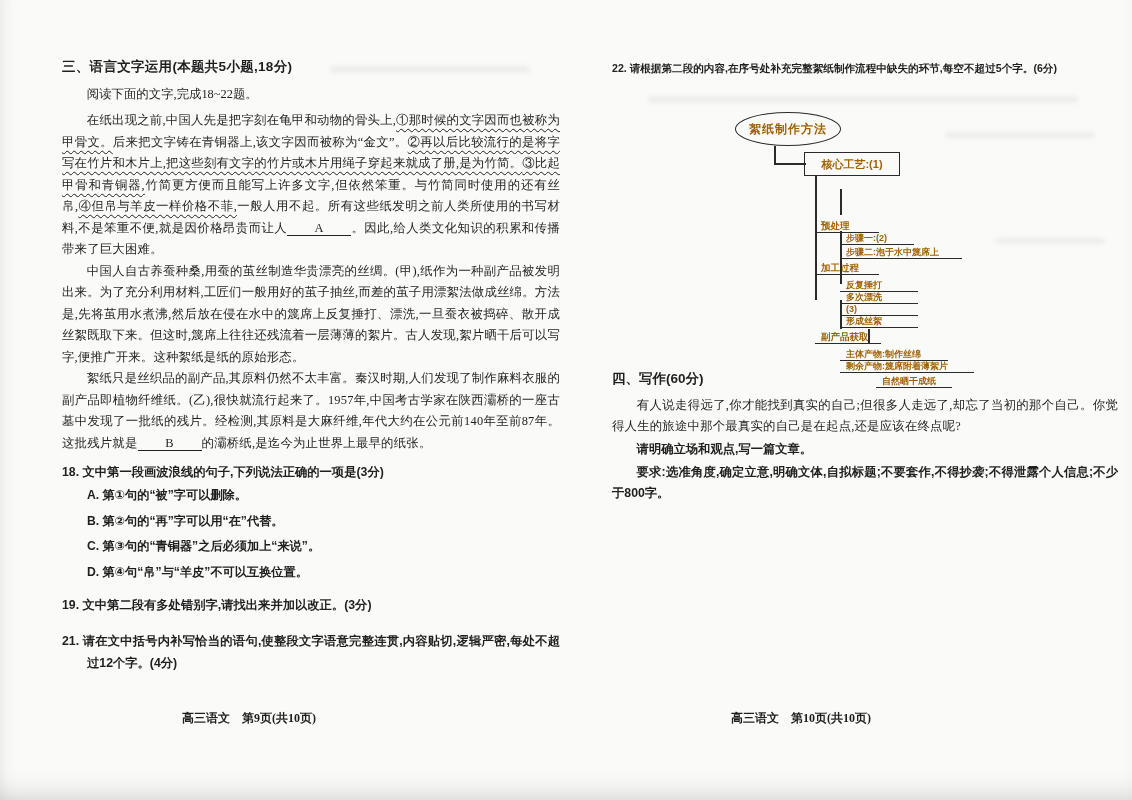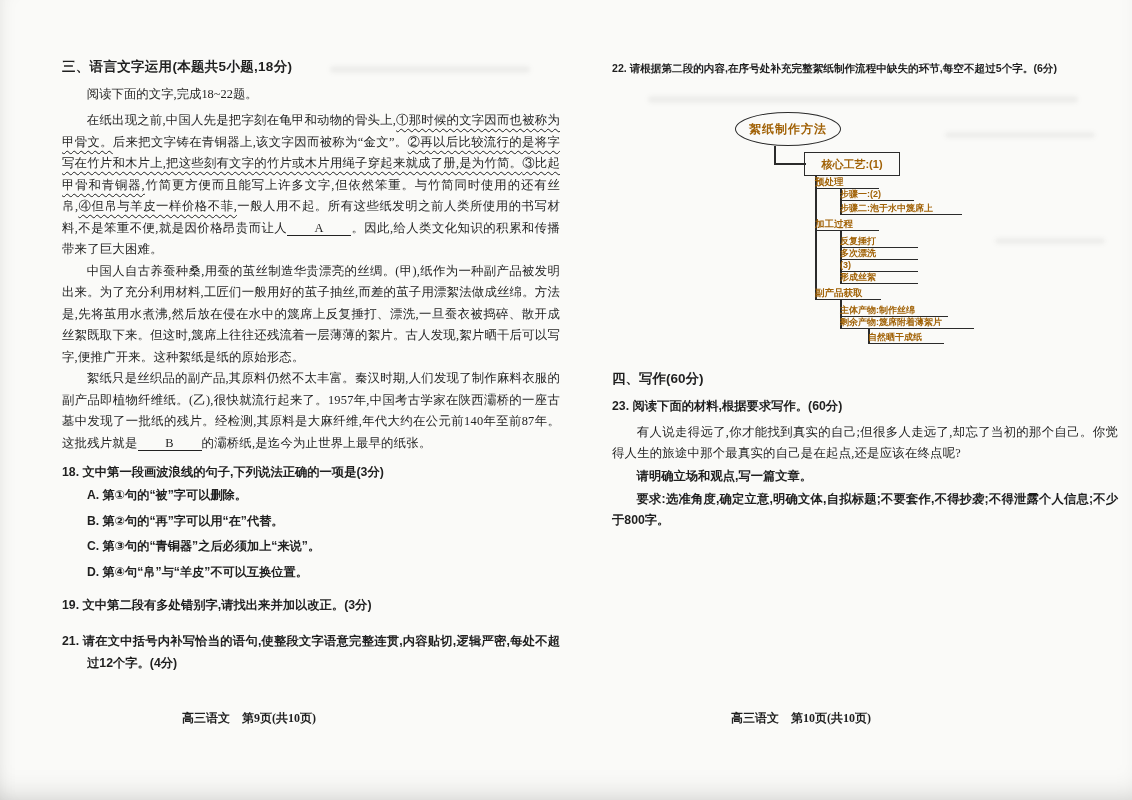--- a/index.html
+++ b/index.html
@@ -54,21 +54,21 @@
   }
   .fc .corebox {
     left:86px; top:44px; width:96px; height:24px;
     border:1.7px solid #2b2b2b;
     display:flex; align-items:center; justify-content:center; font-size:11px;
   }
   .fc .vline { width:1.6px; background:#2b2b2b; }
   .fc .hline { height:1.6px; background:#2b2b2b; }
   .fc .node {
     border-bottom:1.4px solid #2b2b2b; font-size:9px; line-height:12px; height:13px;
-    white-space:nowrap;
+    padding-left:6px; white-space:nowrap;margin-top:44px;
   }
   .fc .lbl { font-size:9.5px; }
 
   .sec4 { font-size:13.5px; margin:10px 0 7px 0; }
   .q23  { margin:0 0 5px 0; }
   .material { font-size:12.4px; line-height:21px; }
   .instr { font-size:12.3px; line-height:21px; text-indent:2em; margin-top:2px; }
   .reqs  { font-size:12.3px; line-height:21px; text-indent:2em; text-align:justify; margin-top:2px; }
 
   .footer { position:absolute; top:710px; font-size:12px; font-weight:bold; 
@@ -138,25 +138,24 @@
       <div class="abs node" style="left:122px; top:127px; width:78px;">反复捶打</div>
       <div class="abs node" style="left:122px; top:139px; width:78px;">多次漂洗</div>
       <div class="abs node" style="left:122px; top:151px; width:78px;">(3)</div>
       <div class="abs node" style="left:122px; top:163px; width:78px;">形成丝絮</div>
 
       <div class="abs node lbl" style="left:97px; top:179px; width:66px;">副产品获取</div>
       <div class="abs vline" style="left:122px; top:192px; height:29px;"></div>
       <div class="abs node" style="left:122px; top:196px; width:108px;">主体产物:制作丝绵</div>
       <div class="abs node" style="left:122px; top:208px; width:134px;">剩余产物:篾席附着薄絮片</div>
       <div class="abs vline" style="left:150px; top:221px; height:15px;"></div>
-      <div class="abs node" style="left:150px; top:223px; width:76px;">自然晒干成纸</div>
+      <div class="abs node" style="left:158px; top:223px; width:76px;">自然晒干成纸</div>
     </div>
 
     <div class="sec4 sans-b">四、写作(60分)</div>
-    <div class="q q23 sans-b hang">23. 阅读下面的材料,根据要求写作。(60分)</div>
 
     <div class="para serif material">有人说走得远了,你才能找到真实的自己;但很多人走远了,却忘了当初的那个自己。你觉得人生的旅途中那个最真实的自己是在起点,还是应该在终点呢?</div>
     <div class="instr sans-b">请明确立场和观点,写一篇文章。</div>
     <div class="reqs sans-b">要求:选准角度,确定立意,明确文体,自拟标题;不要套作,不得抄袭;不得泄露个人信息;不少于800字。</div>
   </div>
 
   <div class="footer footer-left">高三语文　第9页(共10页)</div>
   <div class="footer footer-right">高三语文　第10页(共10页)</div>
 
 </div>

